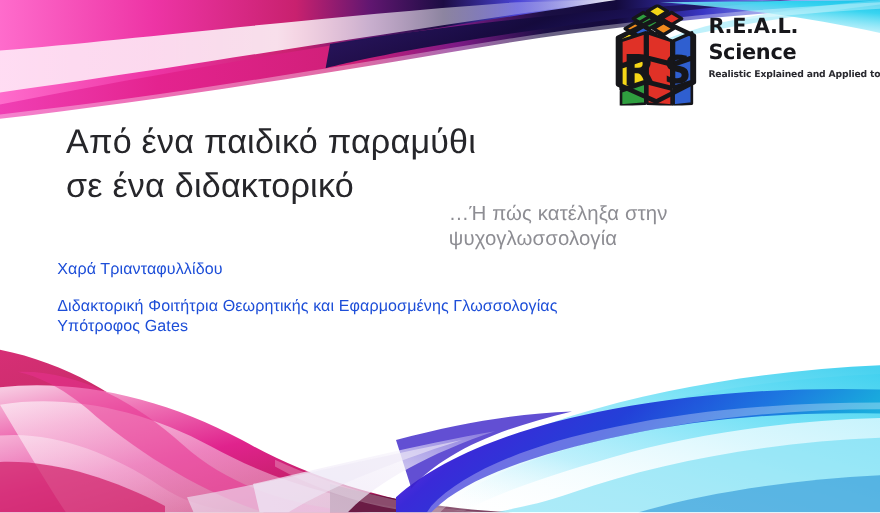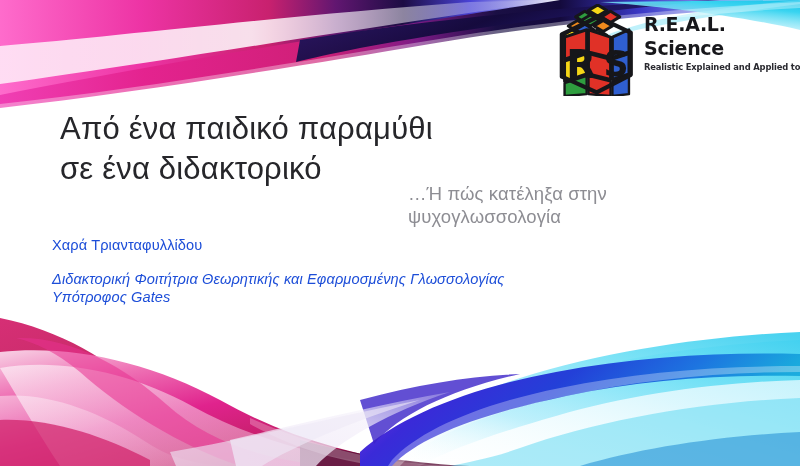--- a/index.html
+++ b/index.html
@@ -87,21 +87,21 @@
     width:640px;
     color:#1d4ed8;
   }
   #author-block .ln {
     font-size:14.6px;
     font-weight:400;
     line-height:1.22;
     letter-spacing:0.1px;
     white-space:pre-line;
   }
-  #author-block .ln.spaced { margin-top:16px;font-style:italic; }
+  #author-block .ln.spaced { margin-top:16px; }
 </style>
 </head>
 <body>
 
 <div id="slide">
 
   <svg id="bg-art" viewBox="0 0 800 466" preserveAspectRatio="none">
     <defs>
 
       <linearGradient id="gTopA" x1="0" y1="0" x2="1" y2="0">

